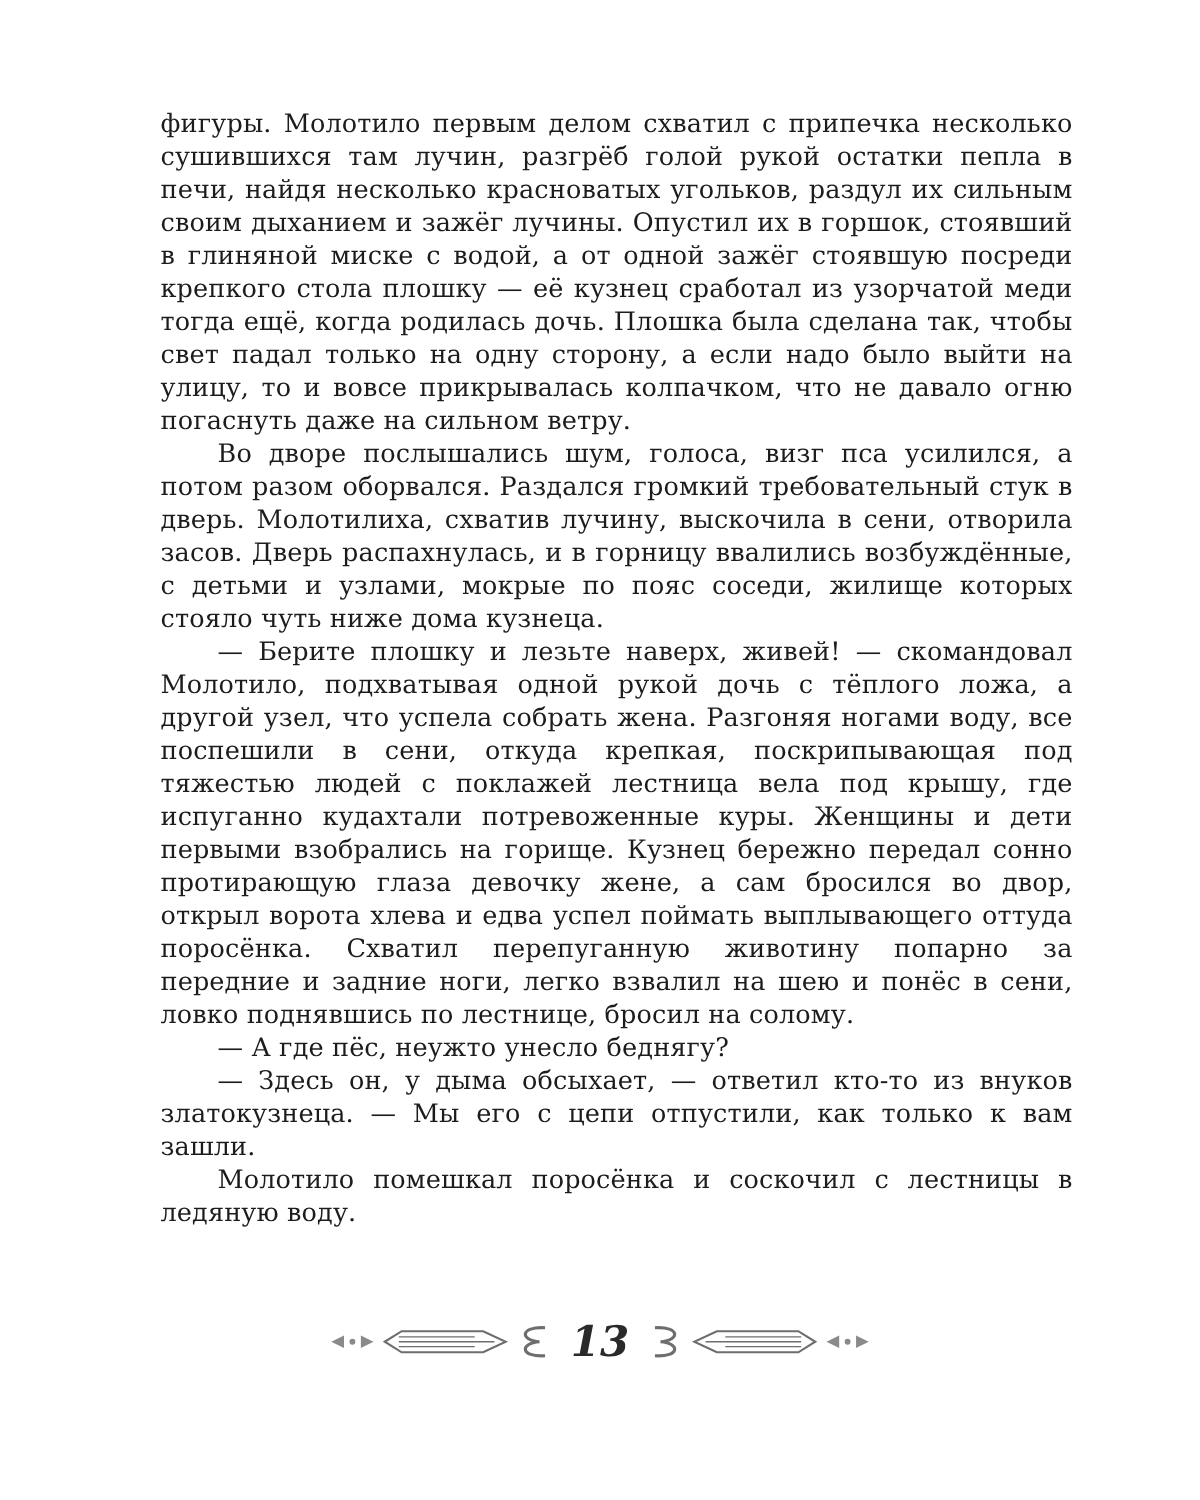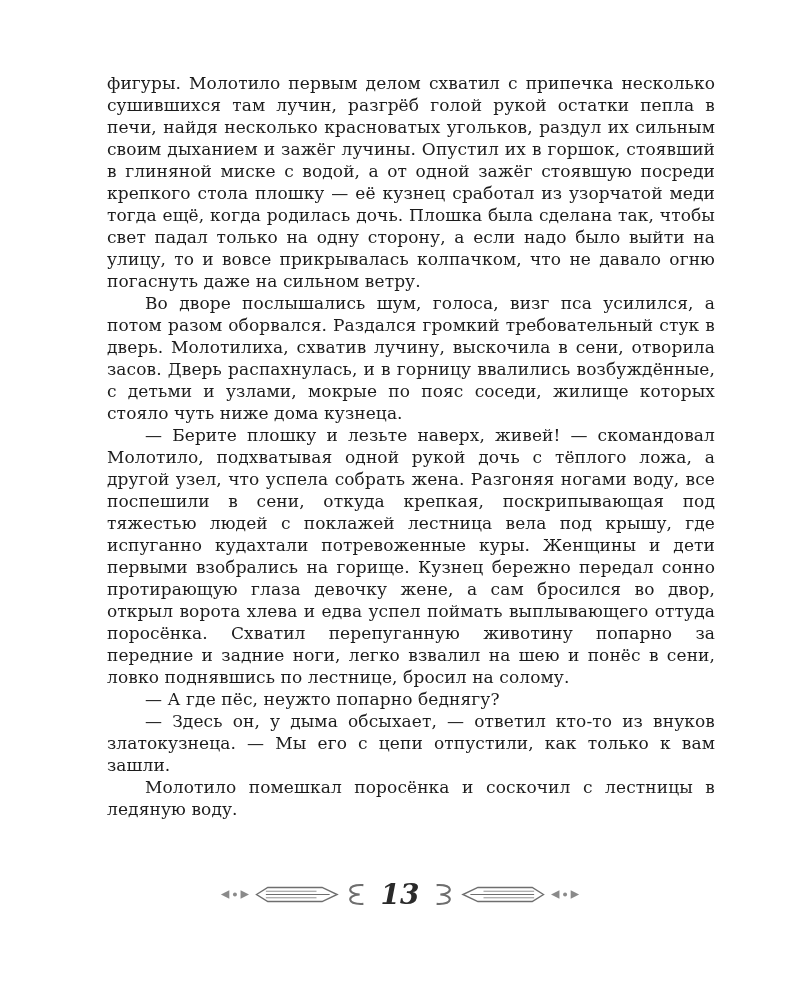--- a/index.html
+++ b/index.html
@@ -59,21 +59,21 @@
   }
 </style>
 </head>
 <body>
 
 <div class="page">
   <div class="text-block">
     <p>фигуры. Молотило первым делом схватил с припечка несколько сушившихся там лучин, разгрёб голой рукой остатки пепла в печи, найдя несколько красноватых угольков, раздул их сильным своим дыханием и зажёг лучины. Опустил их в горшок, стоявший в глиняной миске с водой, а от одной зажёг стоявшую посреди крепкого стола плошку — её кузнец сработал из узорчатой меди тогда ещё, когда родилась дочь. Плошка была сделана так, чтобы свет падал только на одну сторону, а если надо было выйти на улицу, то и вовсе прикрывалась колпачком, что не давало огню погаснуть даже на сильном ветру.</p>
     <p class="indent">Во дворе послышались шум, голоса, визг пса усилился, а потом разом оборвался. Раздался громкий требовательный стук в дверь. Молотилиха, схватив лучину, выскочила в сени, отворила засов. Дверь распахнулась, и в горницу ввалились возбуждённые, с детьми и узлами, мокрые по пояс соседи, жилище которых стояло чуть ниже дома кузнеца.</p>
     <p class="indent">— Берите плошку и лезьте наверх, живей! — скомандовал Молотило, подхватывая одной рукой дочь с тёплого ложа, а другой узел, что успела собрать жена. Разгоняя ногами воду, все поспешили в сени, откуда крепкая, поскрипывающая под тяжестью людей с поклажей лестница вела под крышу, где испуганно кудахтали потревоженные куры. Женщины и дети первыми взобрались на горище. Кузнец бережно передал сонно протирающую глаза девочку жене, а сам бросился во двор, открыл ворота хлева и едва успел поймать выплывающего оттуда поросёнка. Схватил перепуганную животину попарно за передние и задние ноги, легко взвалил на шею и понёс в сени, ловко поднявшись по лестнице, бросил на солому.</p>
-    <p class="indent">— А где пёс, неужто попарно беднягу?</p>
+    <p class="indent">— А где пёс, неужто унесло беднягу?</p>
     <p class="indent">— Здесь он, у дыма обсыхает, — ответил кто-то из внуков златокузнеца. — Мы его с цепи отпустили, как только к вам зашли.</p>
     <p class="indent">Молотило помешкал поросёнка и соскочил с лестницы в ледяную воду.</p>
   </div>
 </div>
 
 <div class="footer">
   <svg class="orn" viewBox="0 0 160 24" width="150" height="23" aria-hidden="true">
     <g fill="none" stroke="#6e6e6e" stroke-width="1.5">
       <path d="M2 12 L11 7.5 L11 16.5 Z" fill="#8a8a8a" stroke="none"></path>
       <circle cx="17" cy="12" r="2.1" fill="#8a8a8a" stroke="none"></circle>

